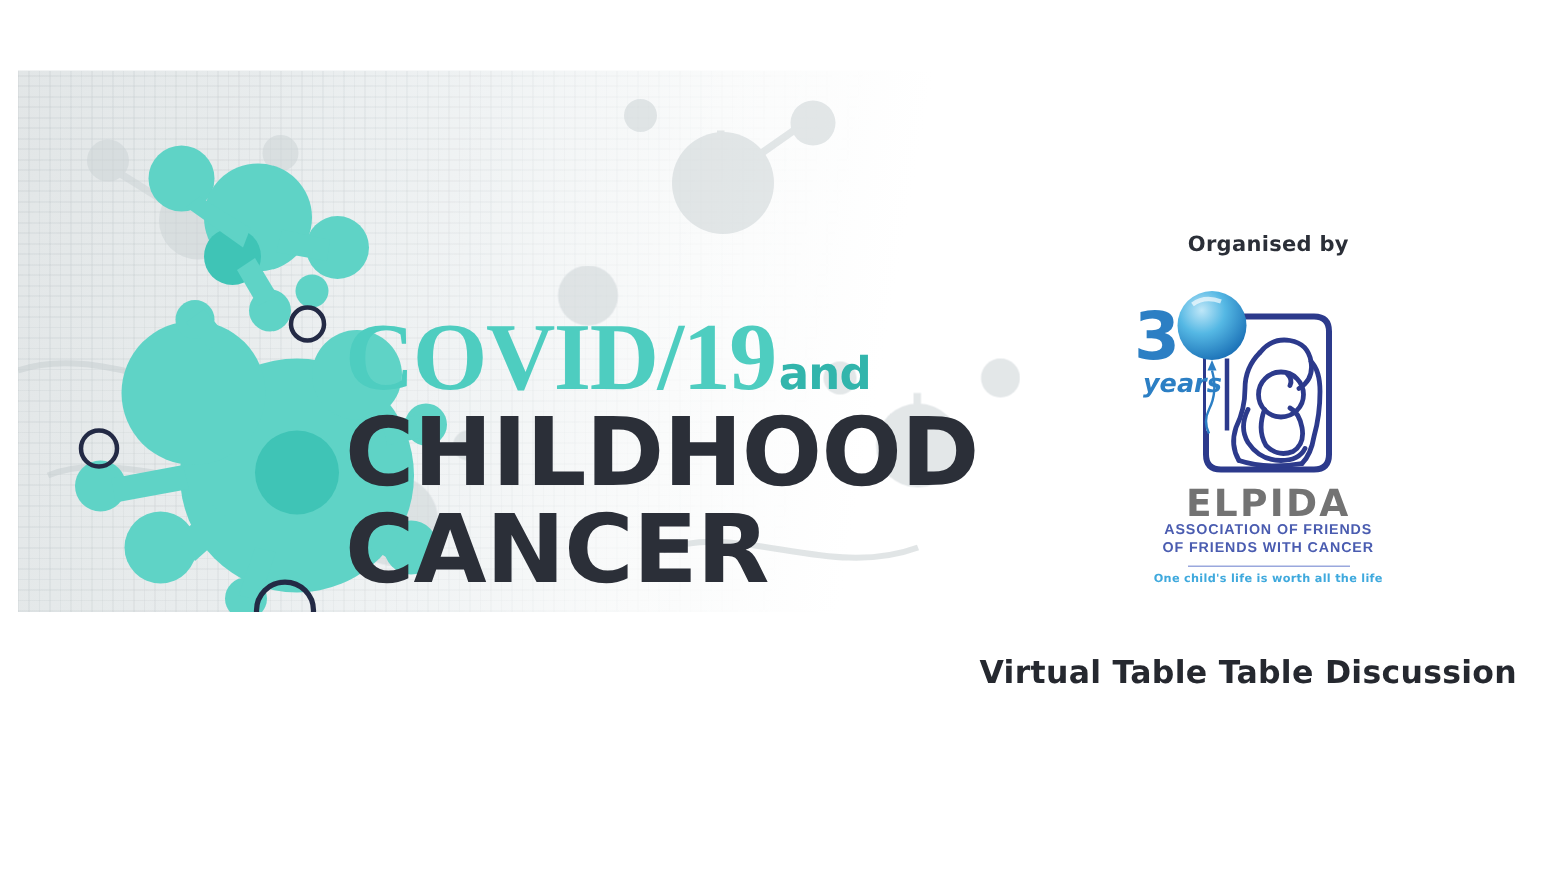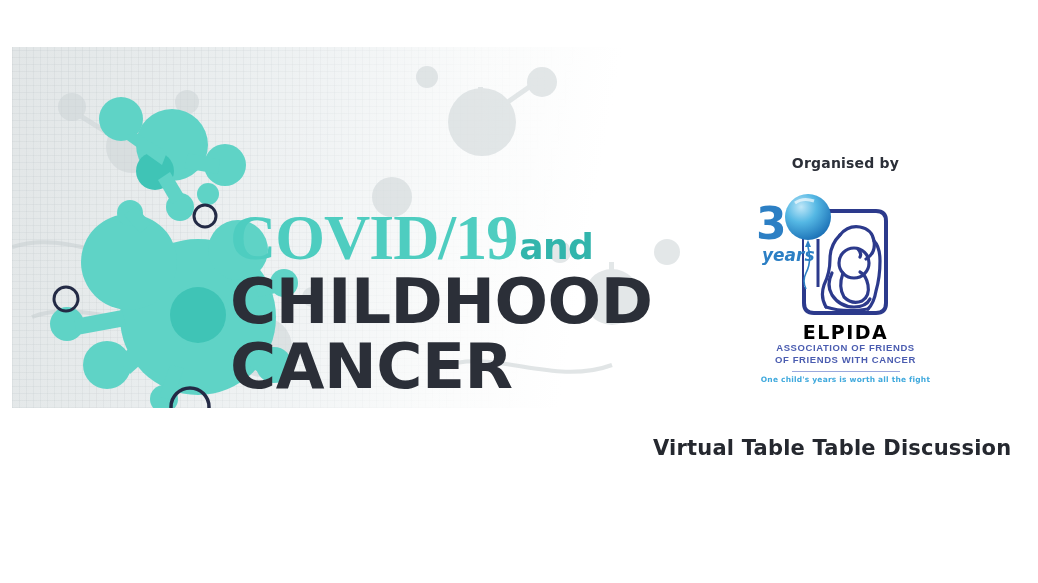--- a/index.html
+++ b/index.html
@@ -69,21 +69,21 @@
     font-weight: bold;
     font-size: 64px;
     letter-spacing: -1px;
     color: #4ecdc0;
     display: inline-block;
     vertical-align: baseline;
   }
   #and-text {
     font-family: "DejaVu Sans", sans-serif;
     font-weight: bold;
-    font-size: 36px;
+    font-size: 30px;
     color: #32b5ac;
     display: inline-block;
     vertical-align: baseline;
     margin-left: 2px;
     letter-spacing: -0.5px;
   }
   .hl-dark {
     font-family: "DejaVu Sans", sans-serif;
     font-weight: bold;
     font-size: 63px;
@@ -110,23 +110,23 @@
     margin-bottom: 6px;
   }
   #elpida-logo-mark {
     position: relative;
     width: 195px;
     height: 148px;
     margin: 0 auto;
   }
   #elpida-name {
     font-family: "DejaVu Sans", sans-serif;
-    font-size: 19px;
-    font-weight: bold;
-    color: #000000;
+    font-size: 25px;
+    font-weight: bold;
+    color: #737373;
     letter-spacing: 1.5px;
     line-height: 1;
     margin-top: -2px;
   }
   .elpida-sub {
     font-family: Liberation Sans, sans-serif;
     font-size: 9.5px;
     font-weight: bold;
     color: #4a5cb0;
     letter-spacing: 0.6px;
@@ -287,16 +287,16 @@
       <path d="M60 70 Q64 84 58 96 Q54 104 58 112" fill="none" stroke="#2c7fc4" stroke-width="1.6"></path>
       <path d="M47 26 Q55 20 66 24" fill="none" stroke="#ffffff" stroke-width="3" opacity="0.65"></path>
       <text x="14" y="84" font-family="'DejaVu Sans',sans-serif" font-size="17" font-style="italic" font-weight="bold" fill="#2c7fc4">years</text>
     </svg>
   </div>
 
   <div id="elpida-name">ELPIDA</div>
   <div class="elpida-sub">ASSOCIATION OF FRIENDS</div>
   <div class="elpida-sub">OF FRIENDS WITH CANCER</div>
   <div id="elpida-divider"></div>
-  <div id="elpida-tagline">One child's years is worth all the fight</div>
+  <div id="elpida-tagline">One child's life is worth all the life</div>
 </div>
 
 <div id="session-subtitle">Virtual Table Table Discussion</div>
 
 </body></html>

